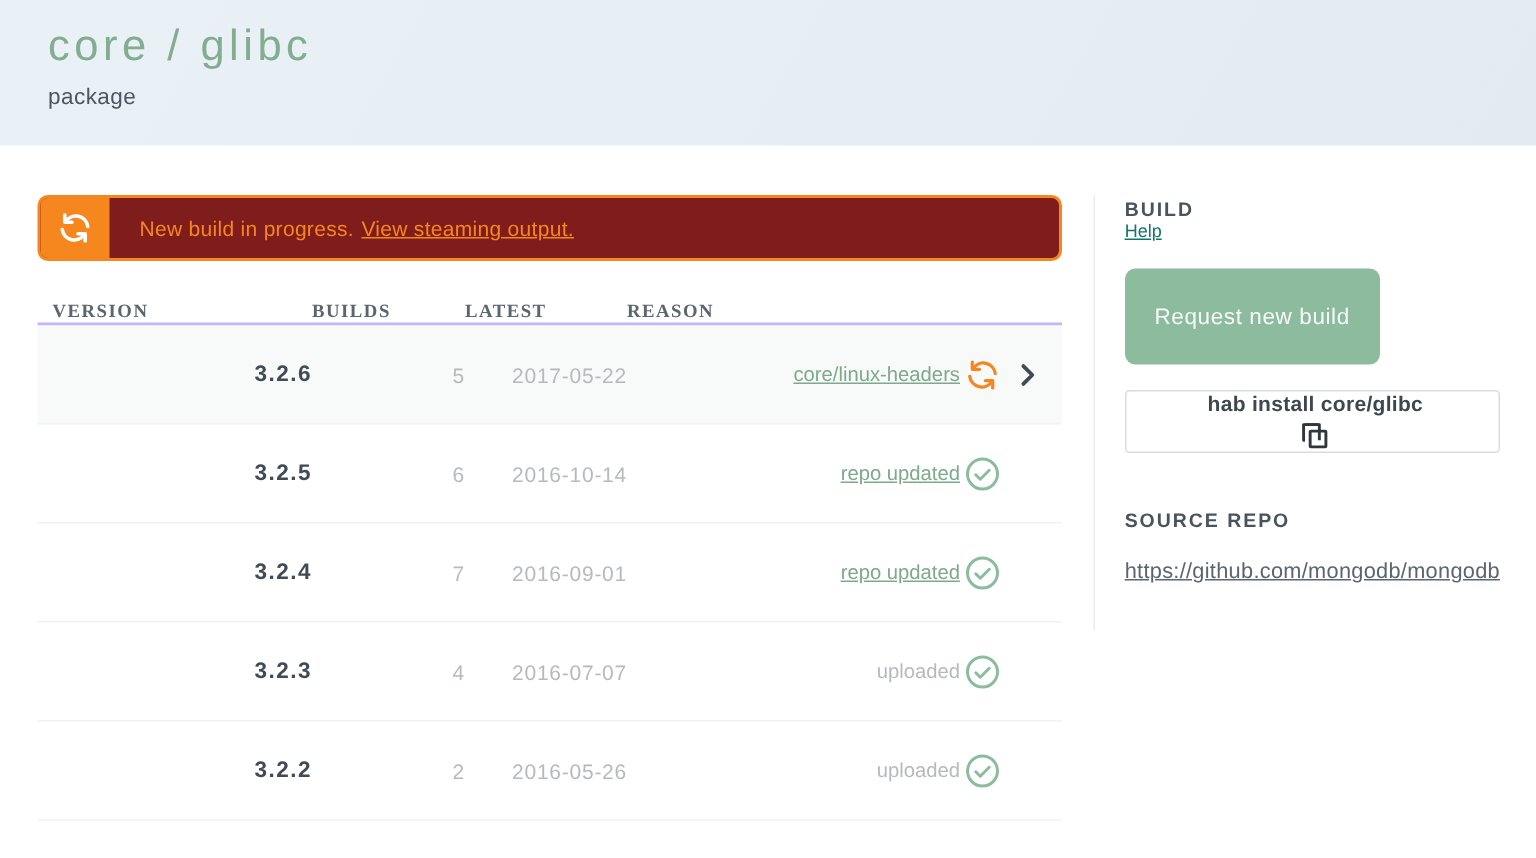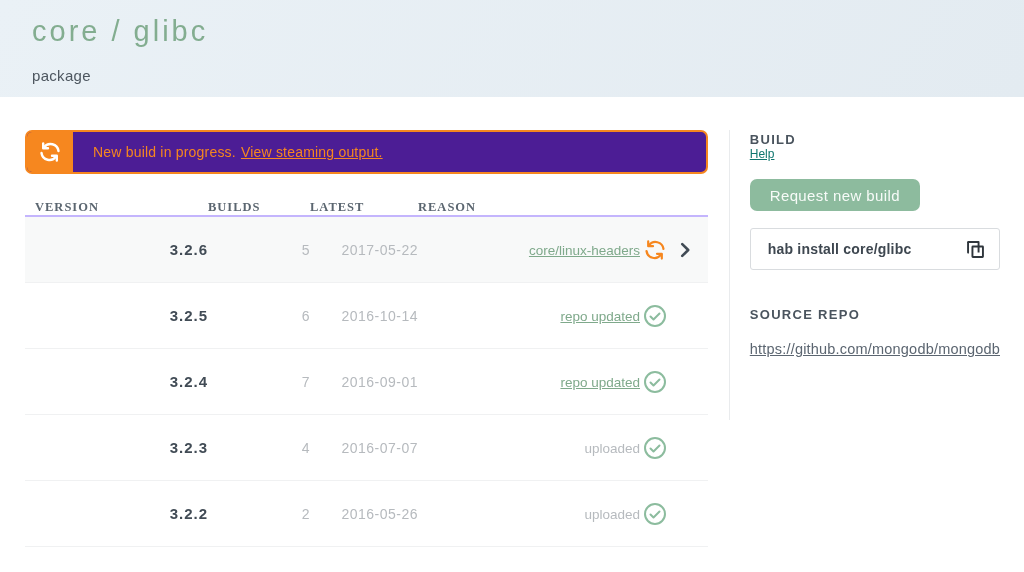--- a/index.html
+++ b/index.html
@@ -9,37 +9,37 @@
   
   .page-header {
     height: 97px;
     background: linear-gradient(120deg, #eaf1f6 0%, #e3ebf1 100%);
     padding: 15px 0 0 32px;
   }
   .page-title {
     font-size: 29px; font-weight: 400; color: #83ad90; letter-spacing: 3px;
   }
   .page-subtitle {
-    margin-top: 19px; font-size: 15px; color: #4d565f; letter-spacing: 0.3px;
+    margin-top: 8px; font-size: 15px; color: #4d565f; letter-spacing: 0.3px;
   }
 
   
   .content { display: flex; height: 475px; position: relative; }
   .main { width: 731px; padding: 33px 21px 0 25px; }
   .sidebar { flex: 1; padding: 35px 24px 0 21px; position: relative; }
   .v-divider {
     position: absolute; left: 0; top: 33px; width: 1px; height: 290px;
     background: #e9ebed;
   }
 
   
   .alert {
     display: flex; align-items: stretch; height: 44px;
     border: 2px solid #f6871f; border-radius: 7px; overflow: hidden;
-    background: #4c1d95;
+    background: #7f1d1d;
   }
   .alert-iconbox {
     width: 46px; background: #f6871f; display: flex;
     align-items: center; justify-content: center; flex: none;
   }
   .alert-text-wrap {
     display: flex; align-items: center; padding-left: 20px;
     font-size: 14px; color: #f6871f; letter-spacing: 0.2px;
   }
   .alert-link { color: #f6871f; text-decoration: underline; margin-left: 5px; cursor: pointer; }
@@ -67,30 +67,30 @@
 
   
   .side-heading-row {
     display: flex; justify-content: space-between; align-items: baseline; flex-direction: column;
   }
   .side-heading {
     font-size: 13px; font-weight: 700; color: #4a545e; letter-spacing: 1.3px;
   }
   .help-link { font-size: 12px; color: #0f766e; text-decoration: underline; cursor: pointer; }
   .request-btn {
-    margin-top: 18px; width: 170px; height: 32px;
+    margin-top: 18px; width: 170px; height: 64px;
     background: #8dbb9e; border: none; border-radius: 7px;
     color: #f7fbf8; font-size: 15px; letter-spacing: 0.4px; cursor: pointer;
     font-family: "Liberation Sans", sans-serif;
   }
   .install-heading { margin-top: 39px; }
   .cmd-box {
     margin-top: 17px; height: 42px; border: 1px solid #d9dcdf; border-radius: 3px;
     display: flex; align-items: center; justify-content: space-between;
-    padding: 0 13px 0 17px; background: #fff;
+    padding: 0 13px 0 17px; background: #fff; flex-direction: column;
   }
   .cmd-text { font-size: 14px; font-weight: 700; color: #3e4750; letter-spacing: 0.2px; }
   .copy-btn { background: none; border: none; padding: 0; cursor: pointer; line-height: 0; }
   .source-heading { margin-top: 37px; }
   .source-link {
     display: inline-block; margin-top: 19px; font-size: 14.5px; color: #5b6570;
     text-decoration: underline; cursor: pointer; letter-spacing: 0.2px;
   }
 </style>
 </head>

